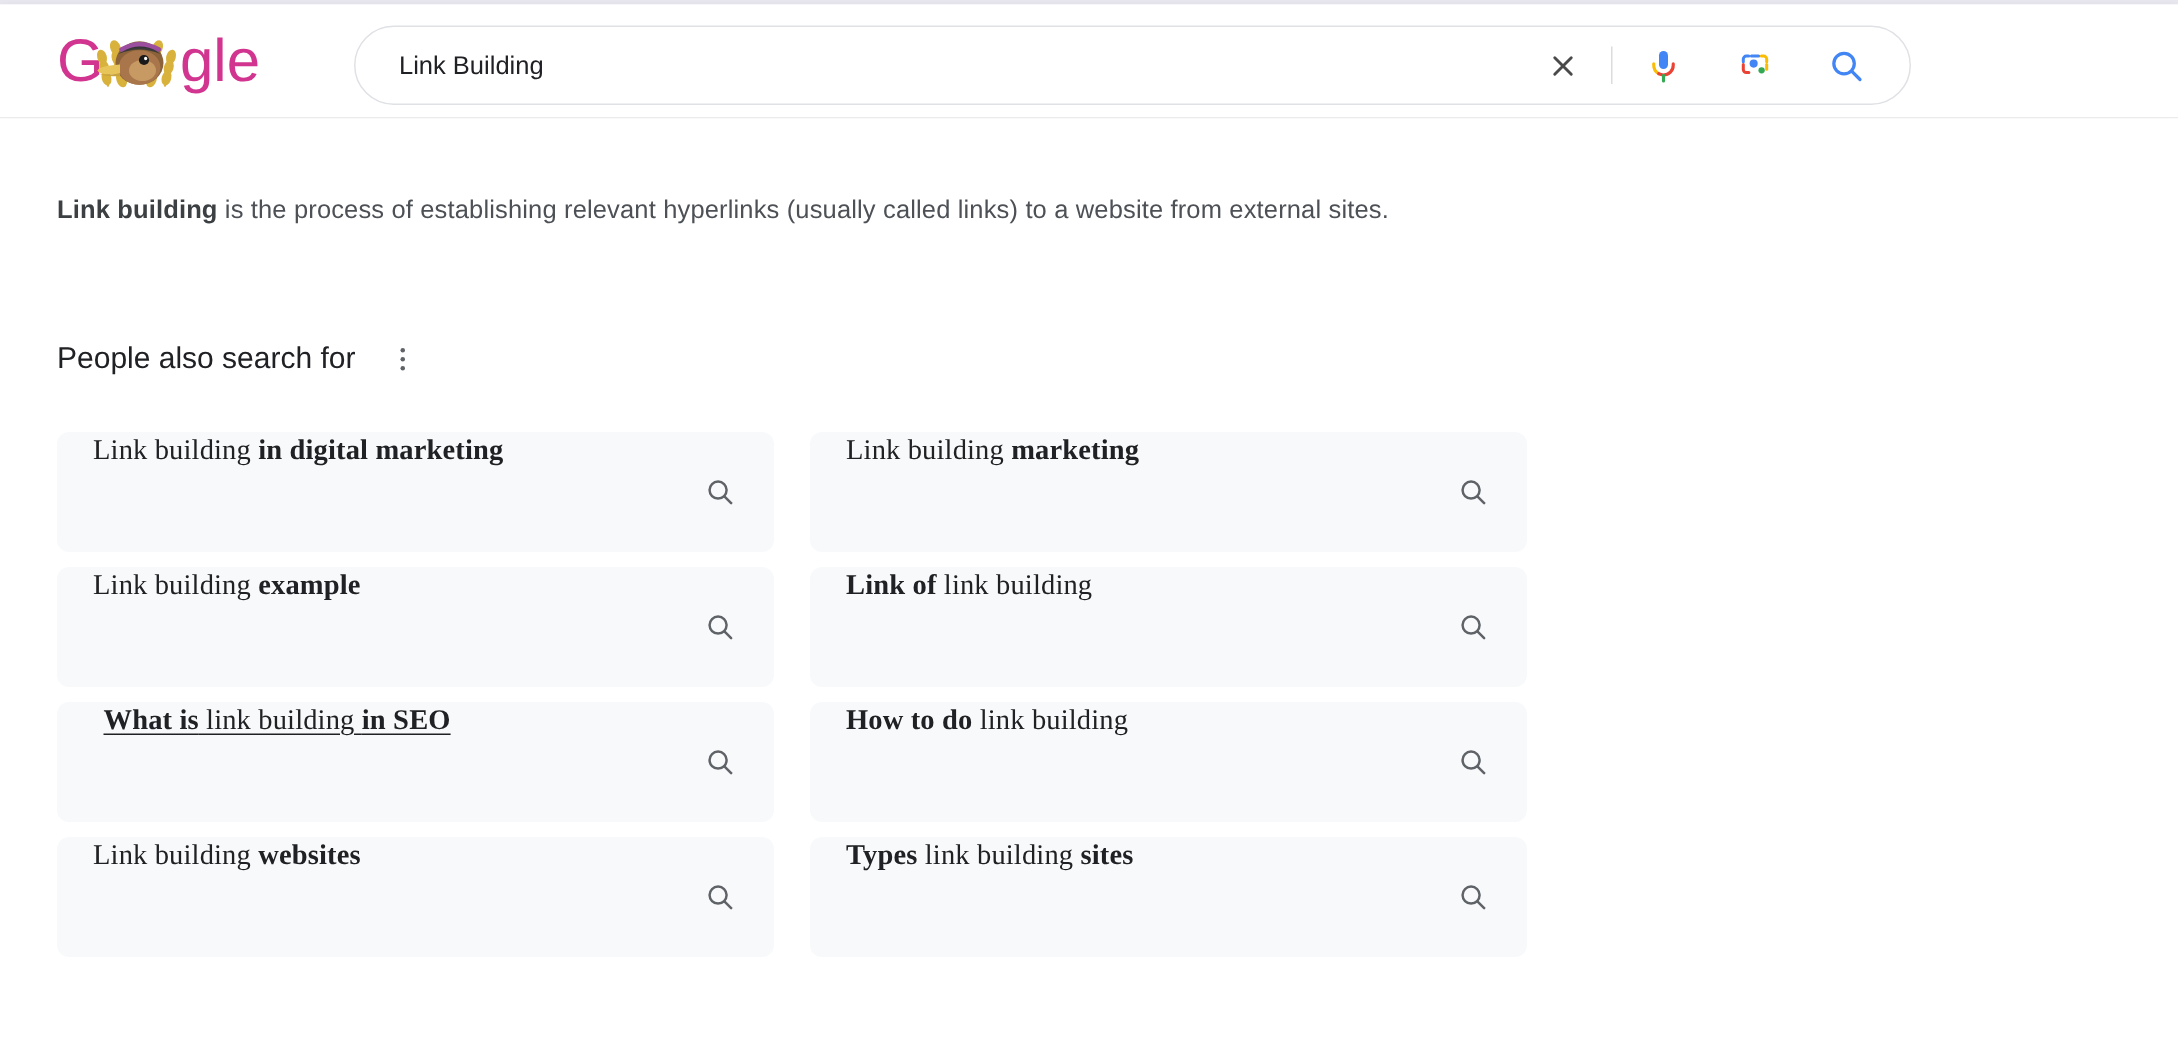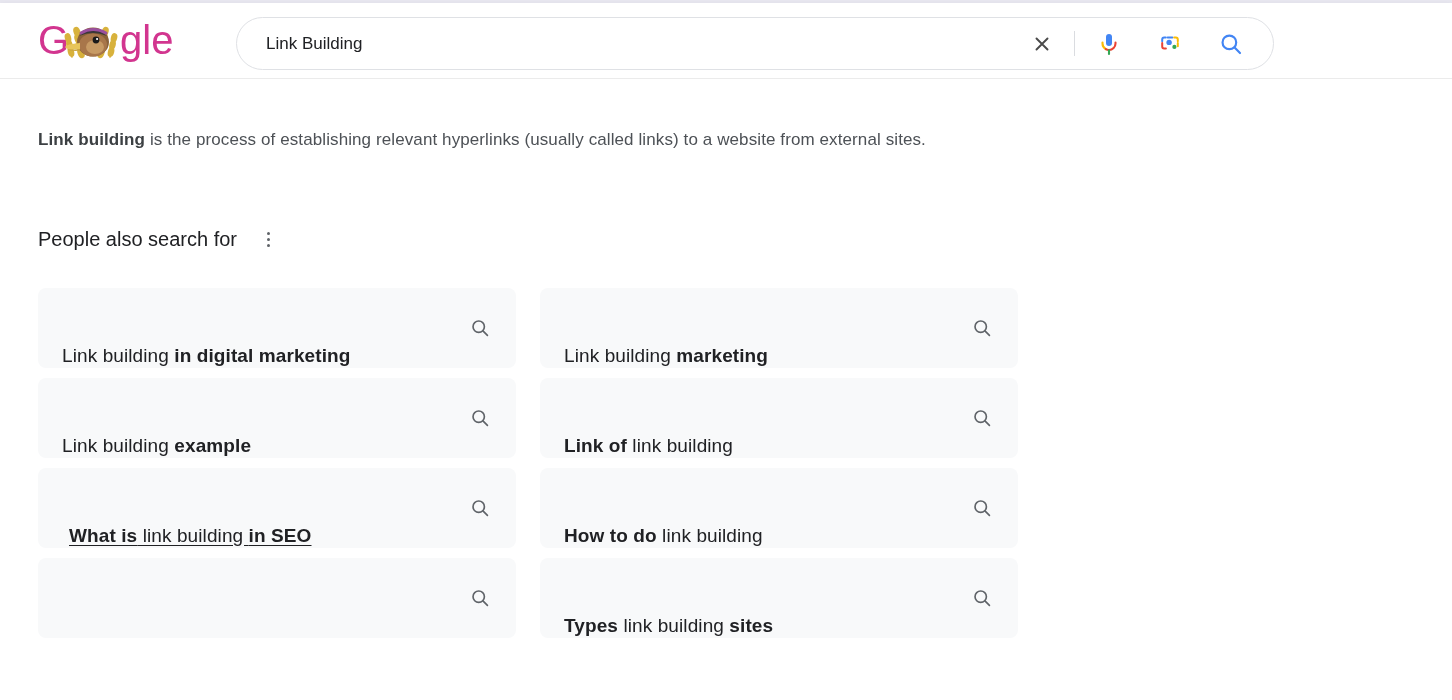--- a/index.html
+++ b/index.html
@@ -173,23 +173,24 @@
     grid-template-columns: 478px 478px;
     column-gap: 24px;
     row-gap: 10px;
   }
   .chip {
     position: relative;
     height: 80px;
     background: #f8f9fa;
     border-radius: 8px;
     display: flex;
-    align-items: flex-end;
+    align-items: flex-start;
     cursor: pointer;
     box-sizing: border-box;
+    font-family: Liberation Serif, serif;
   }
   .chip-label {
     margin-left: 24px;
     font-size: 19px;
     line-height: 25px;
     color: #202124;
     letter-spacing: 0.1px;
     padding-right: 70px;
   }
   .chip-label b { font-weight: bold; }
@@ -371,20 +372,21 @@
       <div class="chip">
         <div class="chip-label"><b>How to do</b><span> link building</span></div>
         <div class="chip-icon">
           <svg width="22" height="22" viewBox="0 0 24 24">
             <circle cx="10.6" cy="10.6" r="6.2" stroke="#5f6368" stroke-width="1.8" fill="none"></circle>
             <path d="M15.2 15.2 L20.1 20.1" stroke="#5f6368" stroke-width="1.8" stroke-linecap="round"></path>
           </svg>
         </div>
       </div>
       <div class="chip">
+        <div class="chip-label"><span>Link building </span><b>websites</b></div>
         <div class="chip-icon">
           <svg width="22" height="22" viewBox="0 0 24 24">
             <circle cx="10.6" cy="10.6" r="6.2" stroke="#5f6368" stroke-width="1.8" fill="none"></circle>
             <path d="M15.2 15.2 L20.1 20.1" stroke="#5f6368" stroke-width="1.8" stroke-linecap="round"></path>
           </svg>
         </div>
       </div>
       <div class="chip">
         <div class="chip-label"><b>Types</b><span> link building </span><b>sites</b></div>
         <div class="chip-icon">

